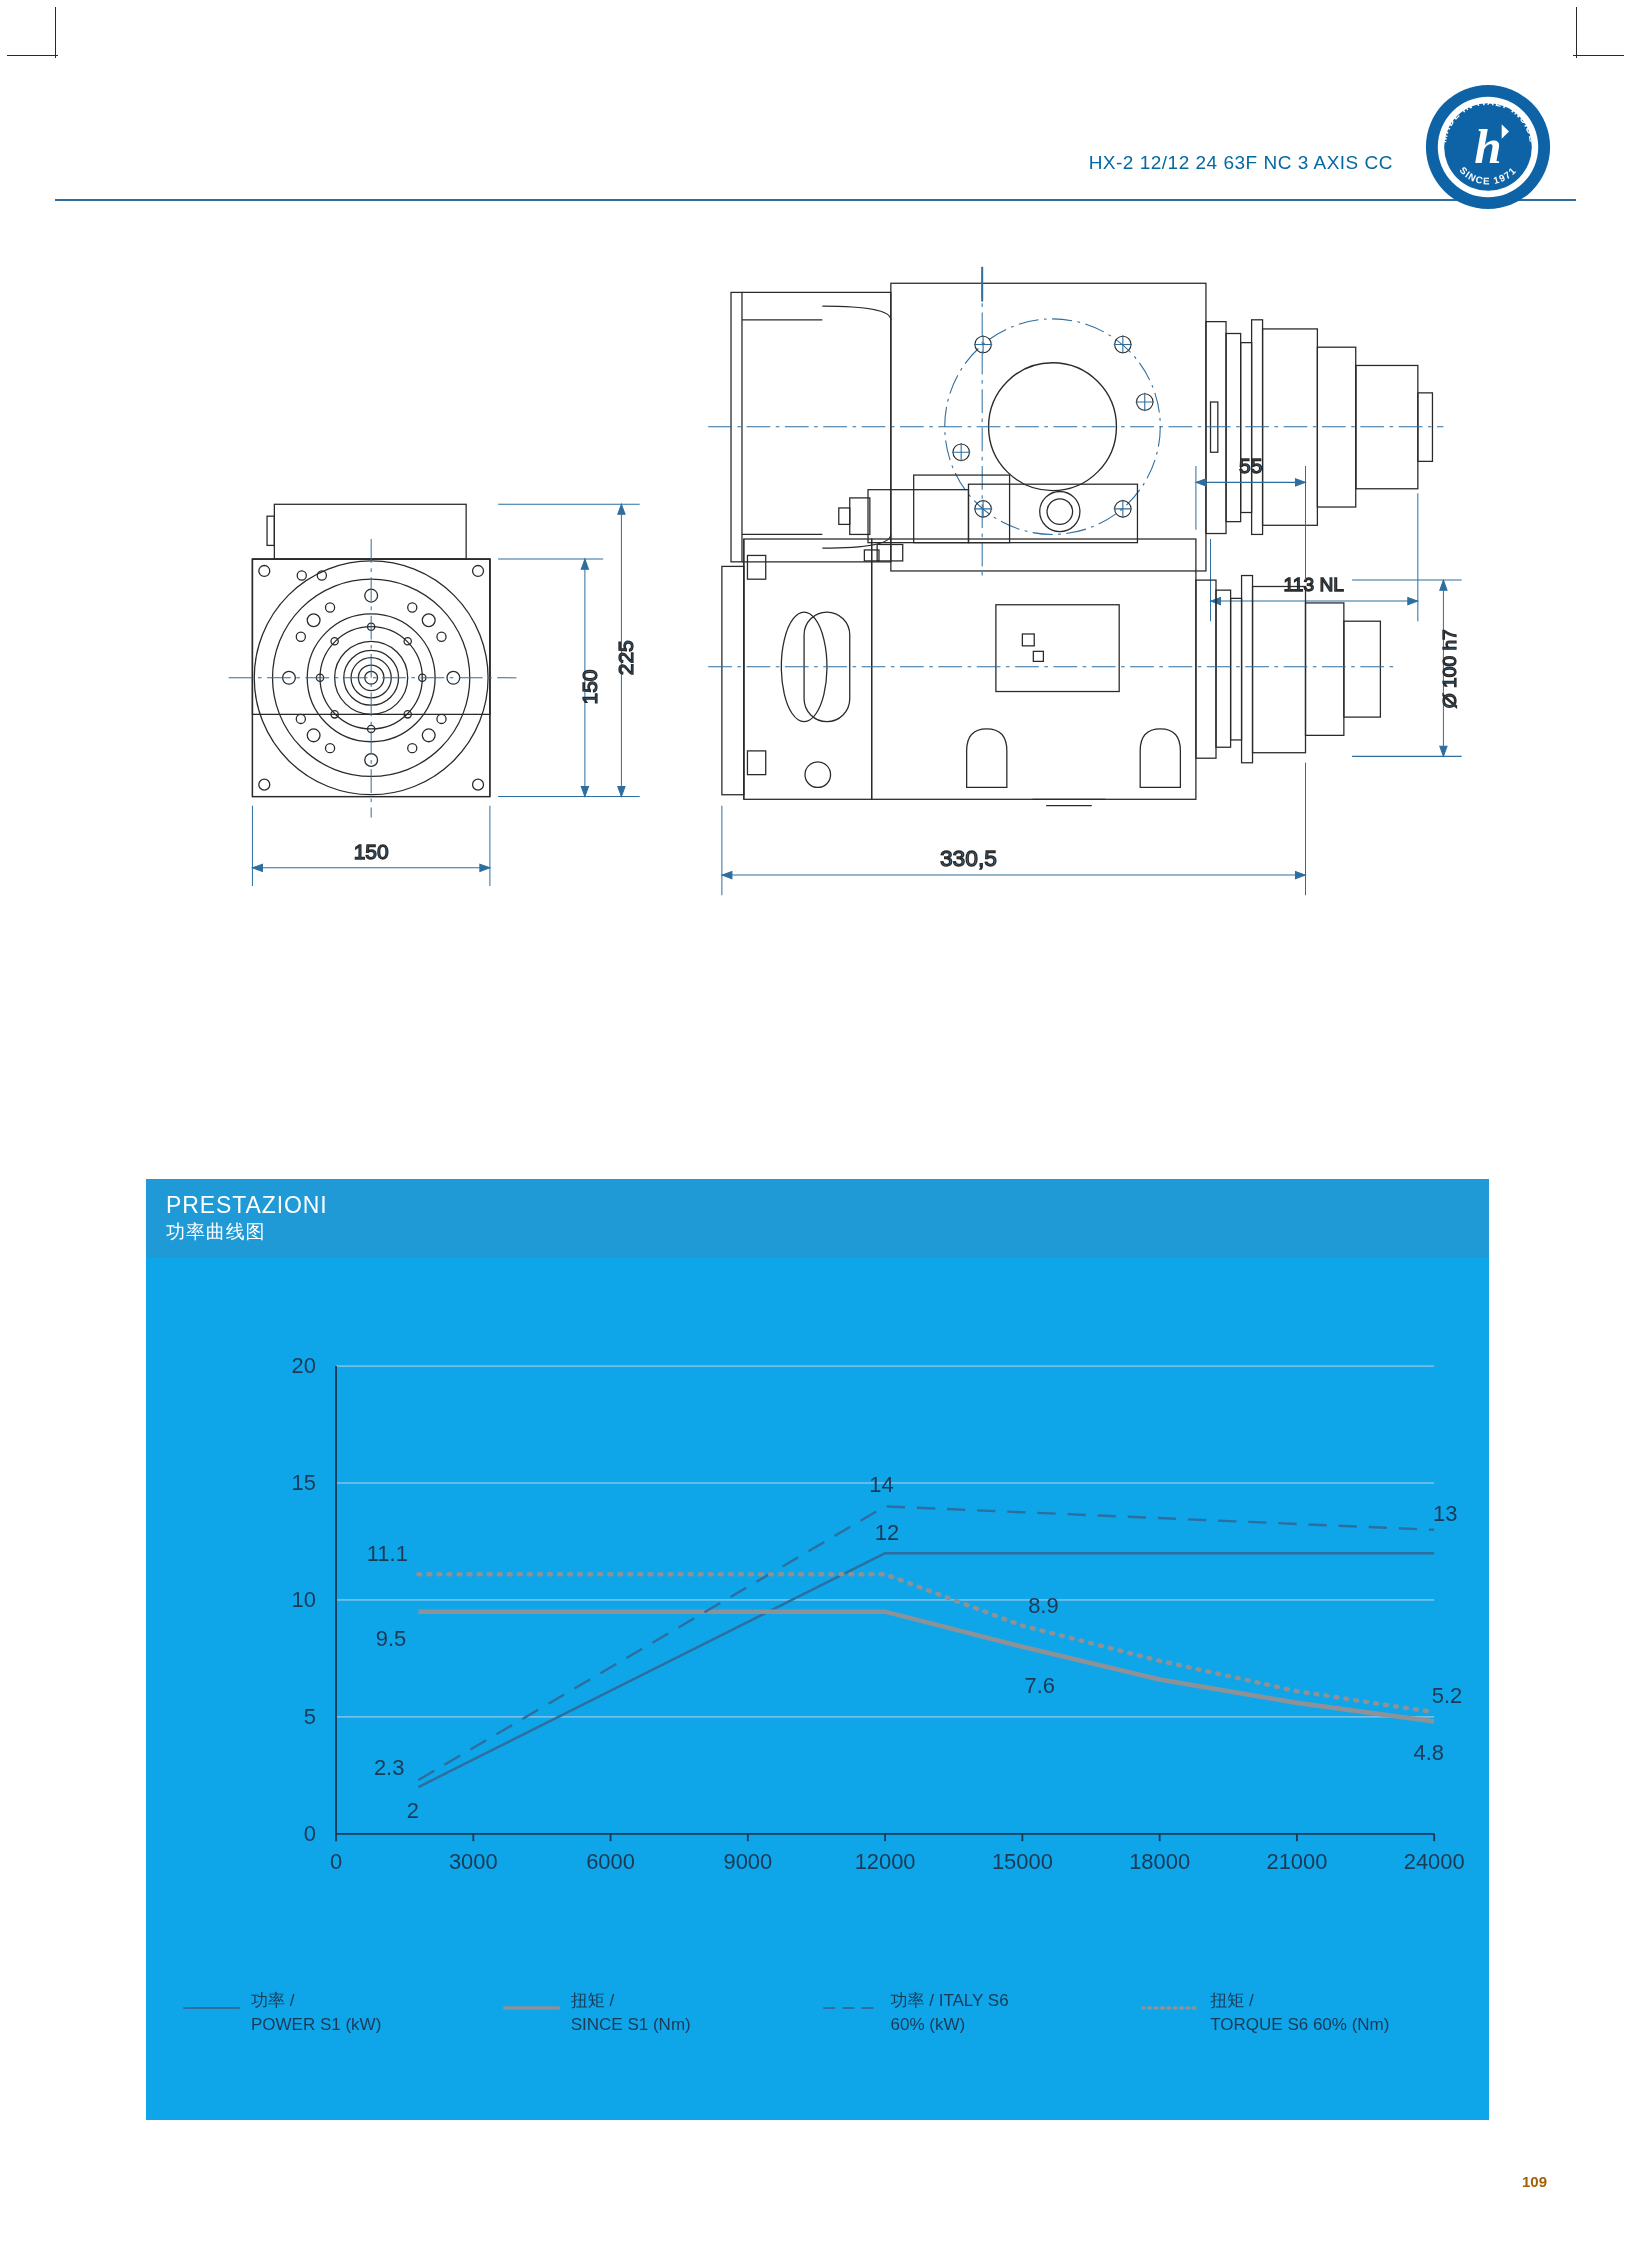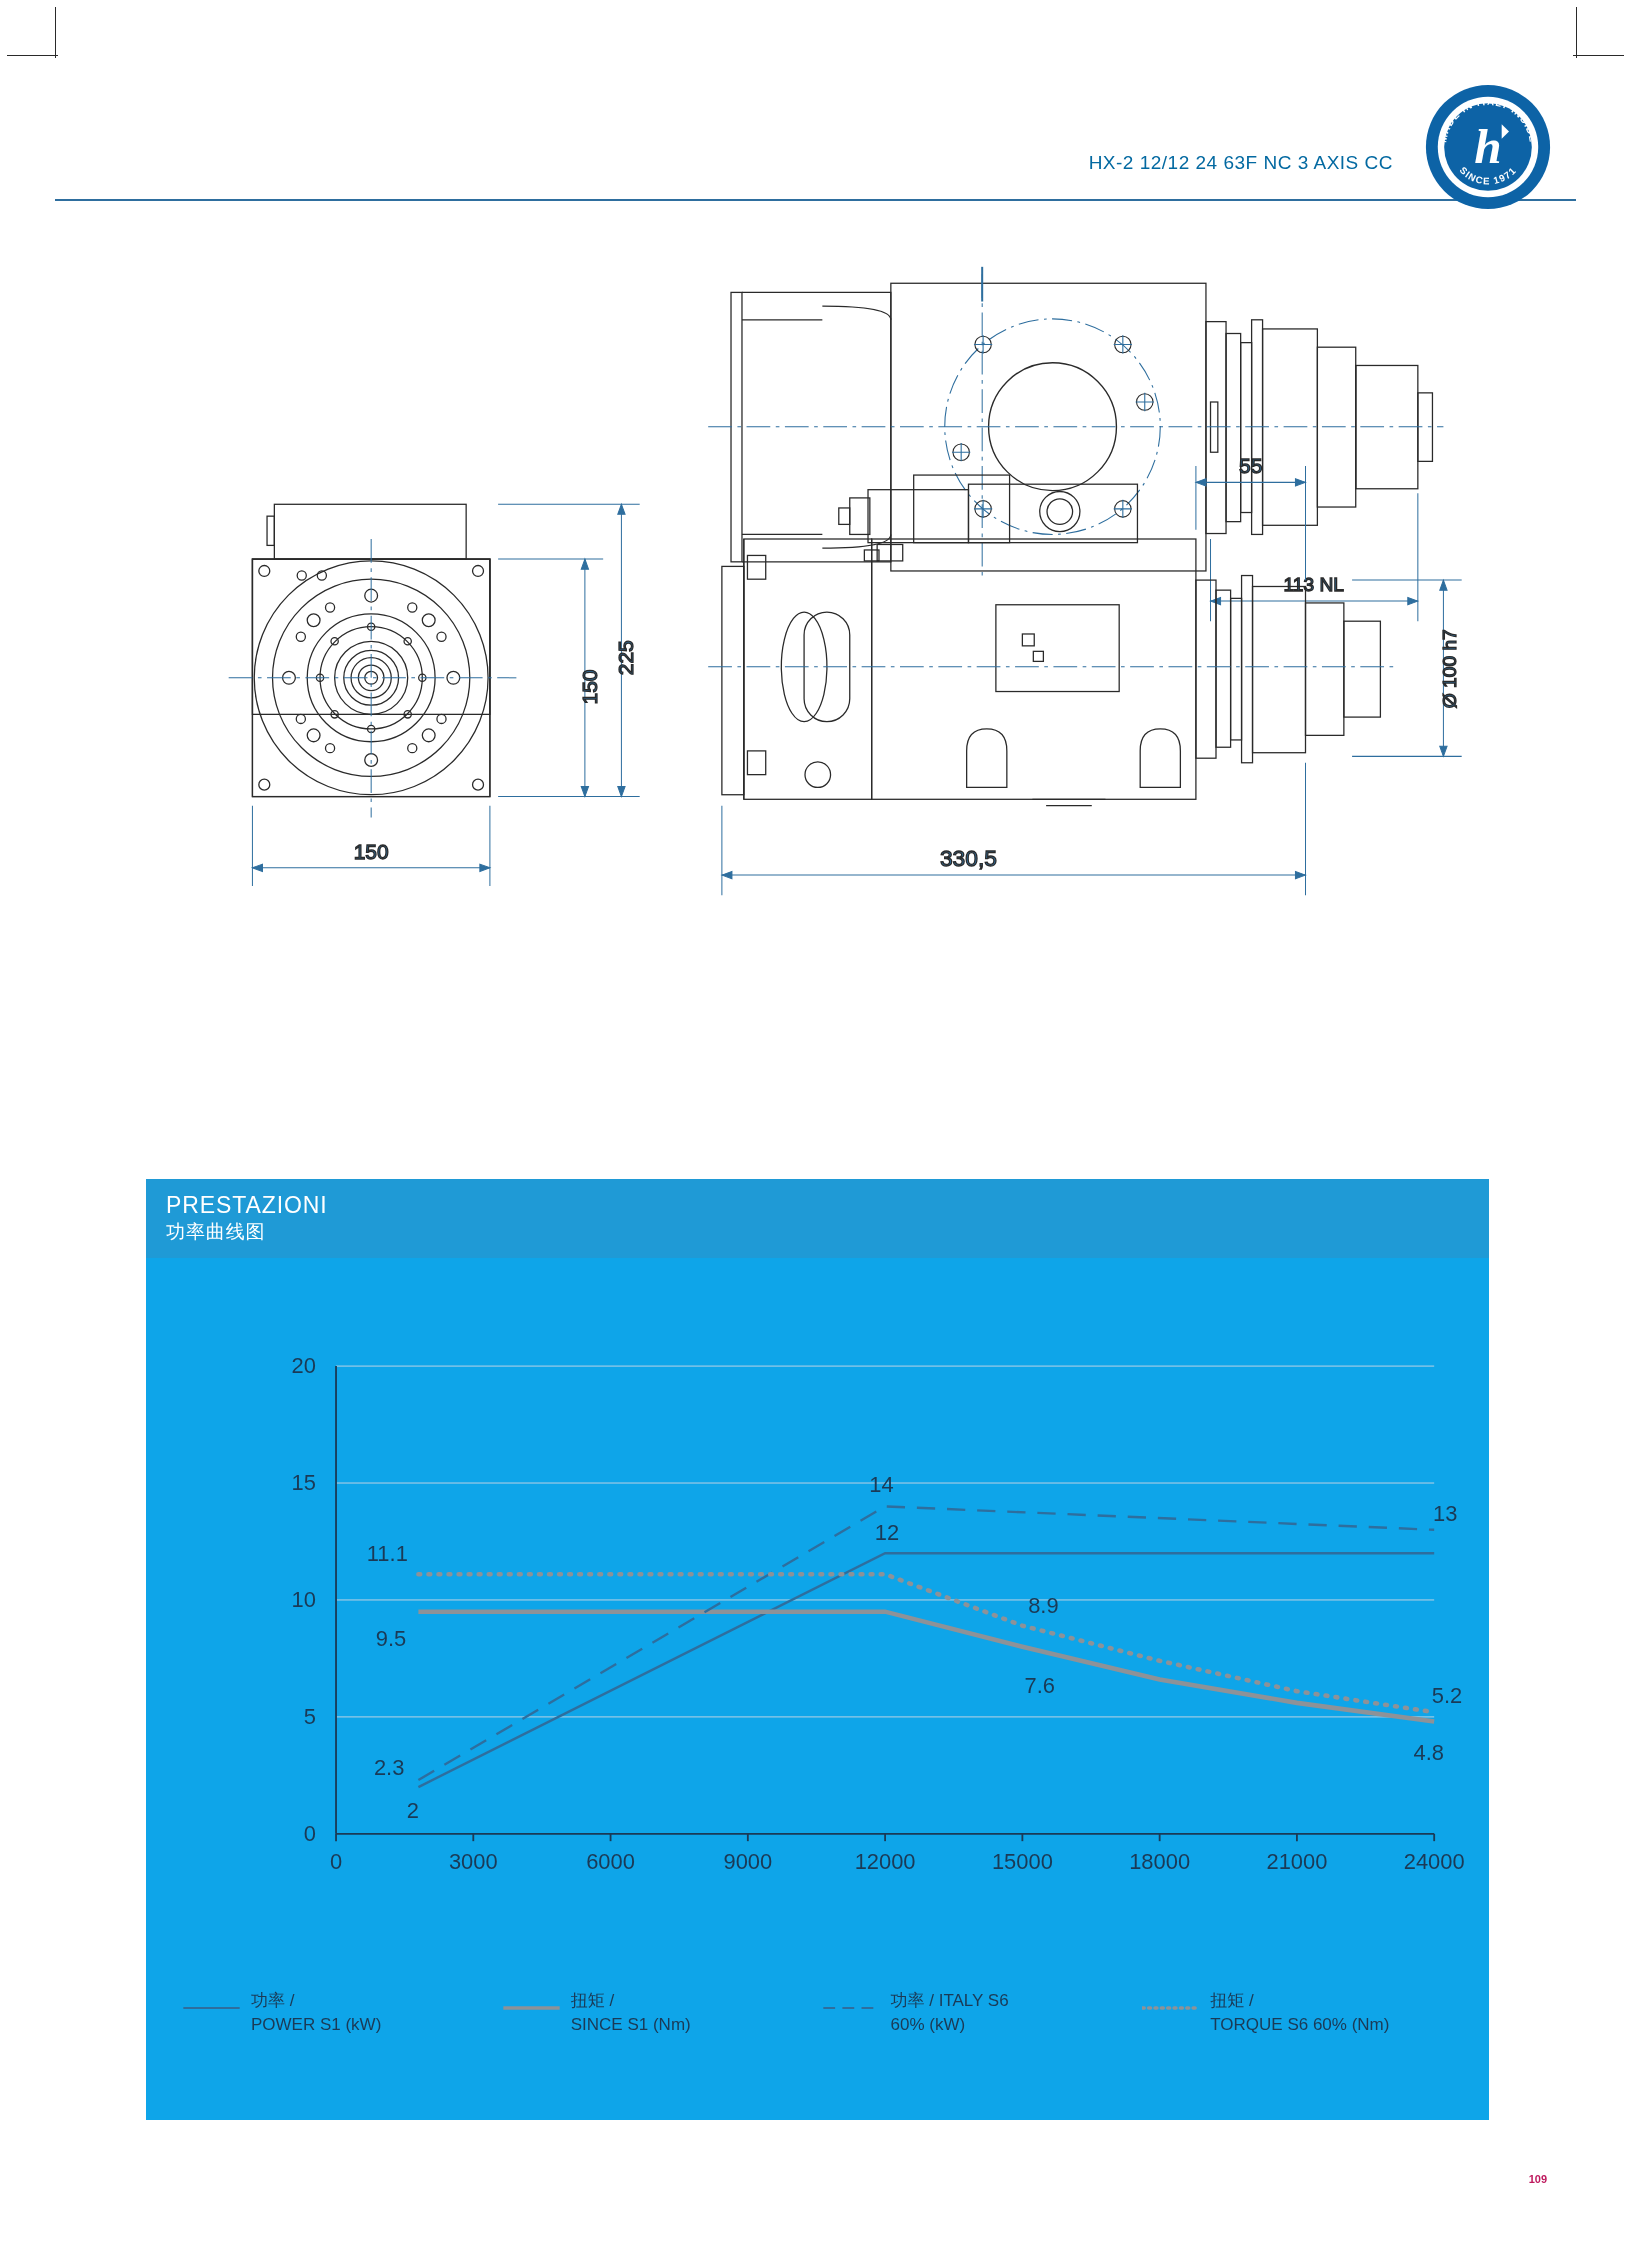--- a/index.html
+++ b/index.html
@@ -132,23 +132,23 @@
     line-height: 24px;
     color: #1b3a56;
     white-space: nowrap;
   }
 
   
   .page-num {
     position: absolute;
     right: 84px;
     top: 2173px;
-    font-size: 11px;
+    font-size: 15px;
     font-weight: bold;
-    color: #be185d;
+    color: #a16207;
   }
 
   .dim-text {
     font-family: "Liberation Sans", sans-serif;
   }
 </style>
 </head>
 <body>
 
 <div class="crop v" style="left:55px; top:7.3px;"></div>

